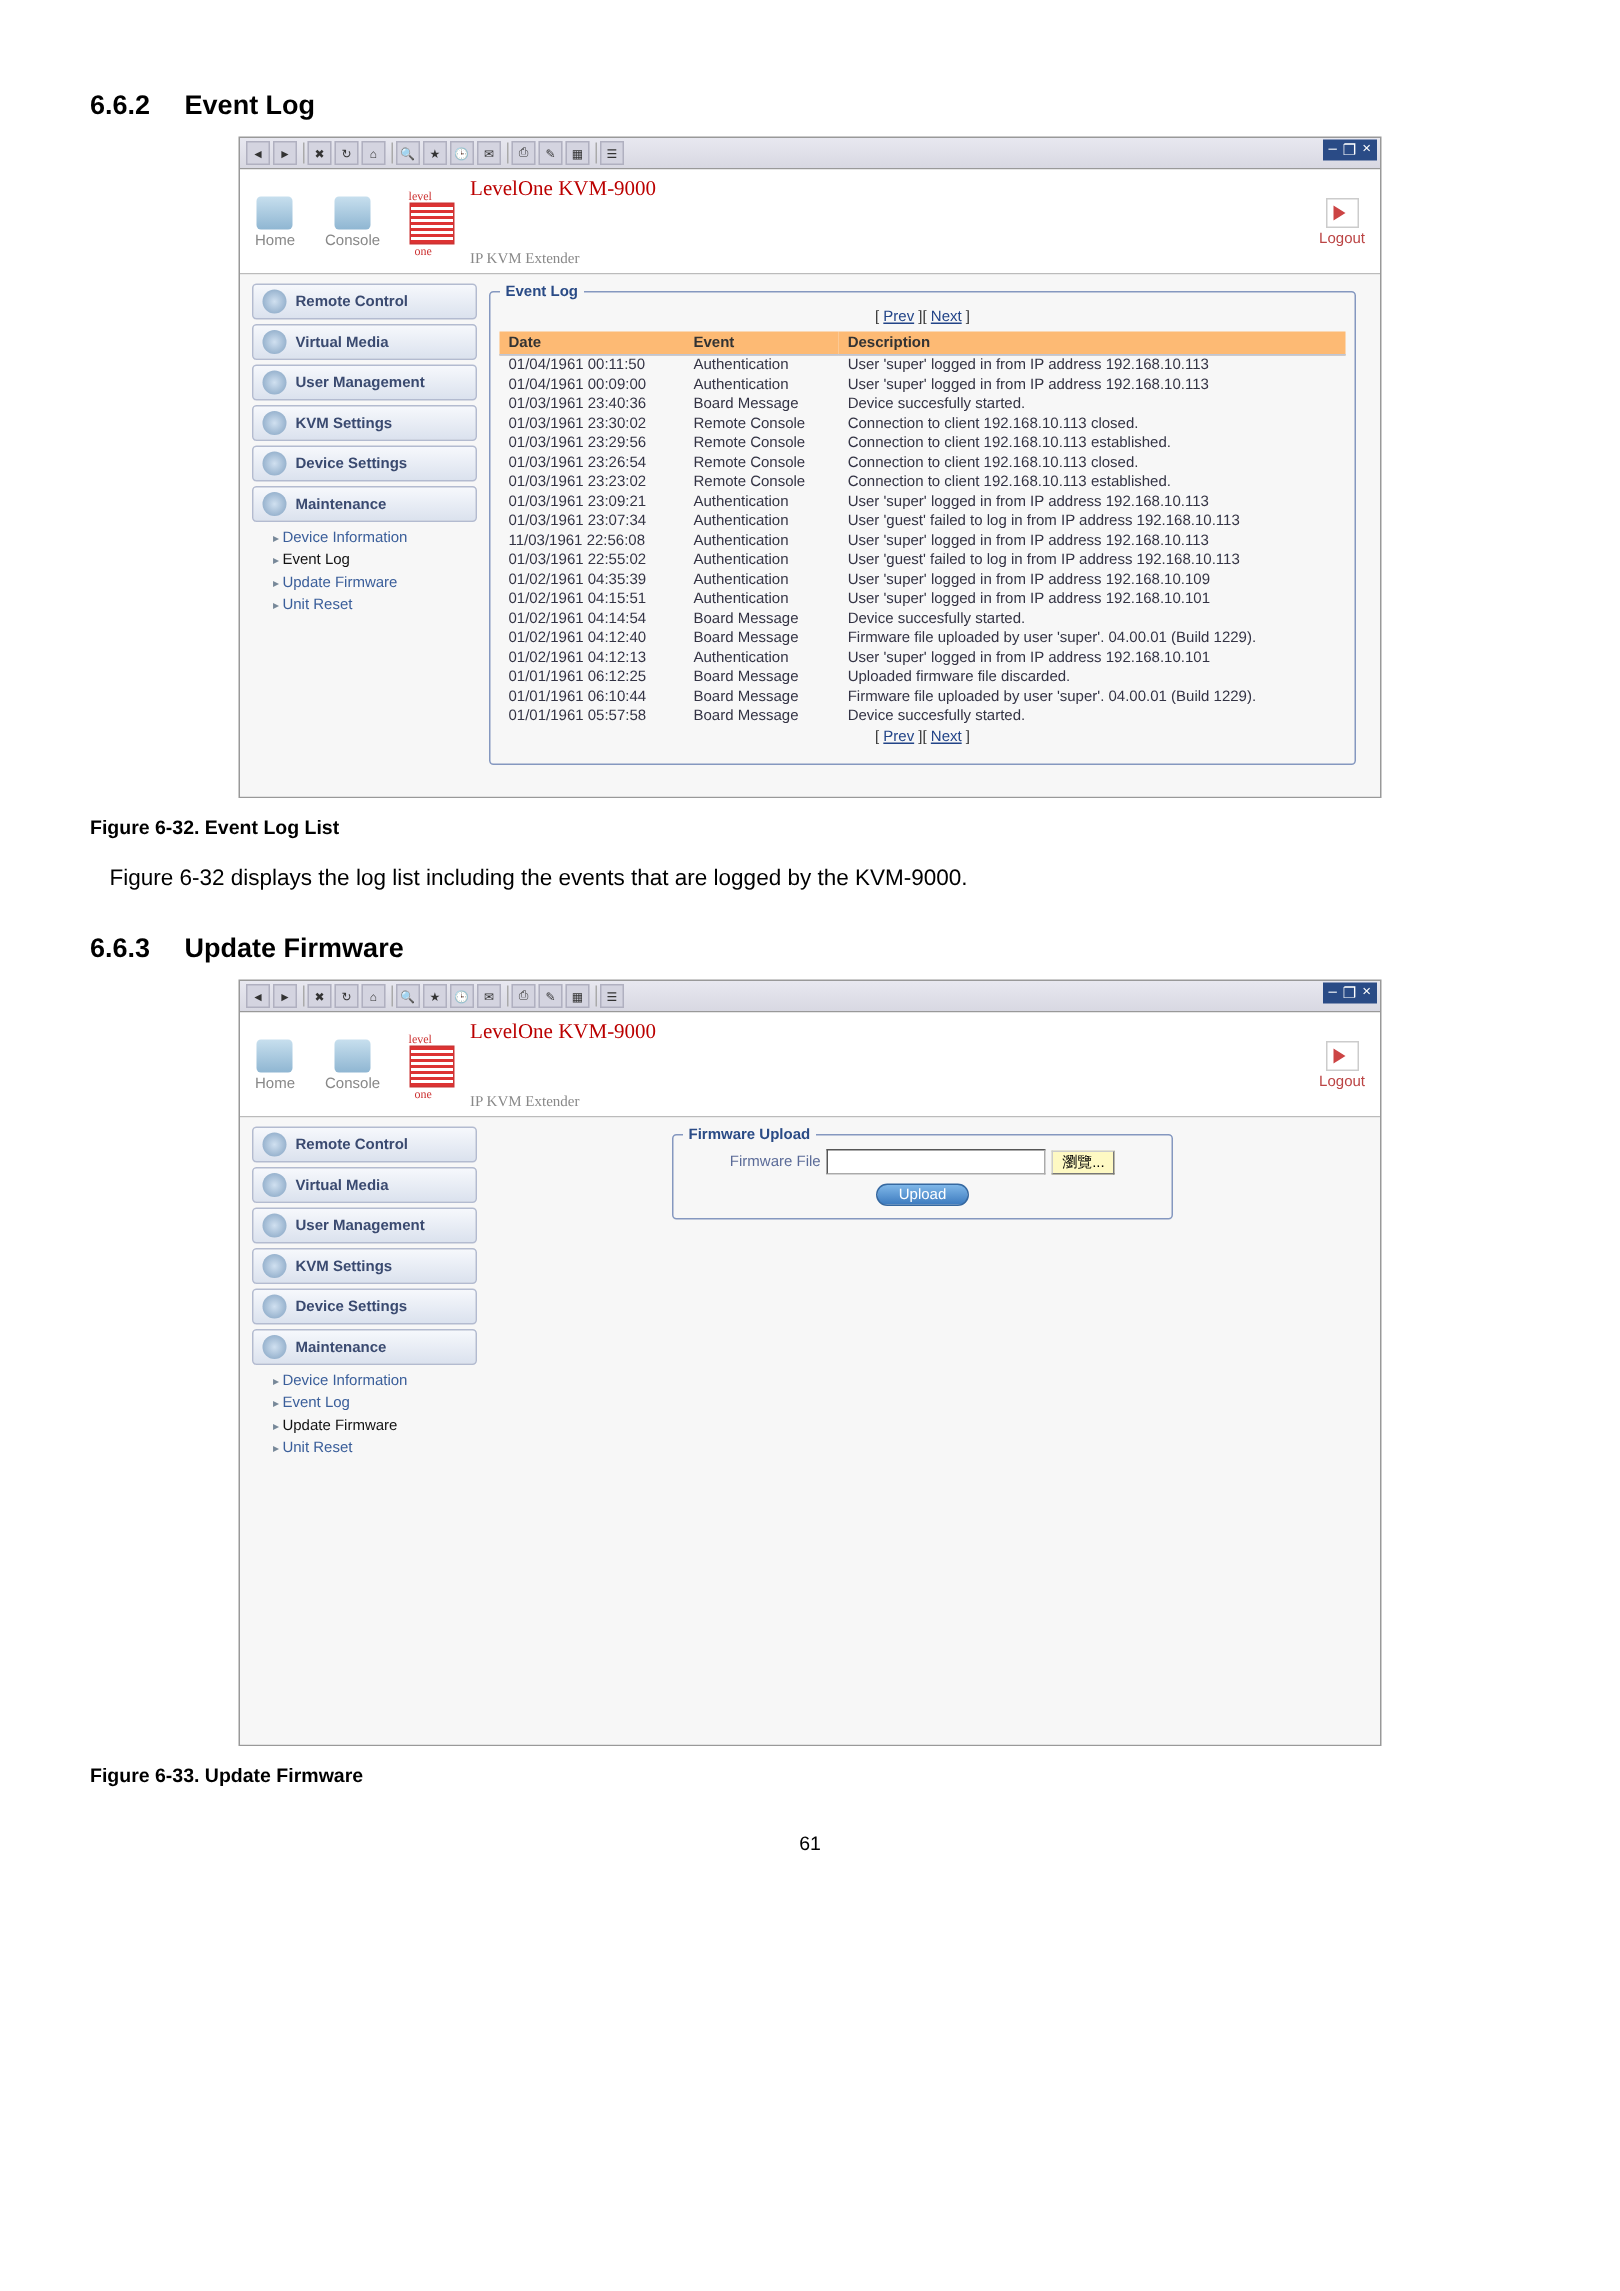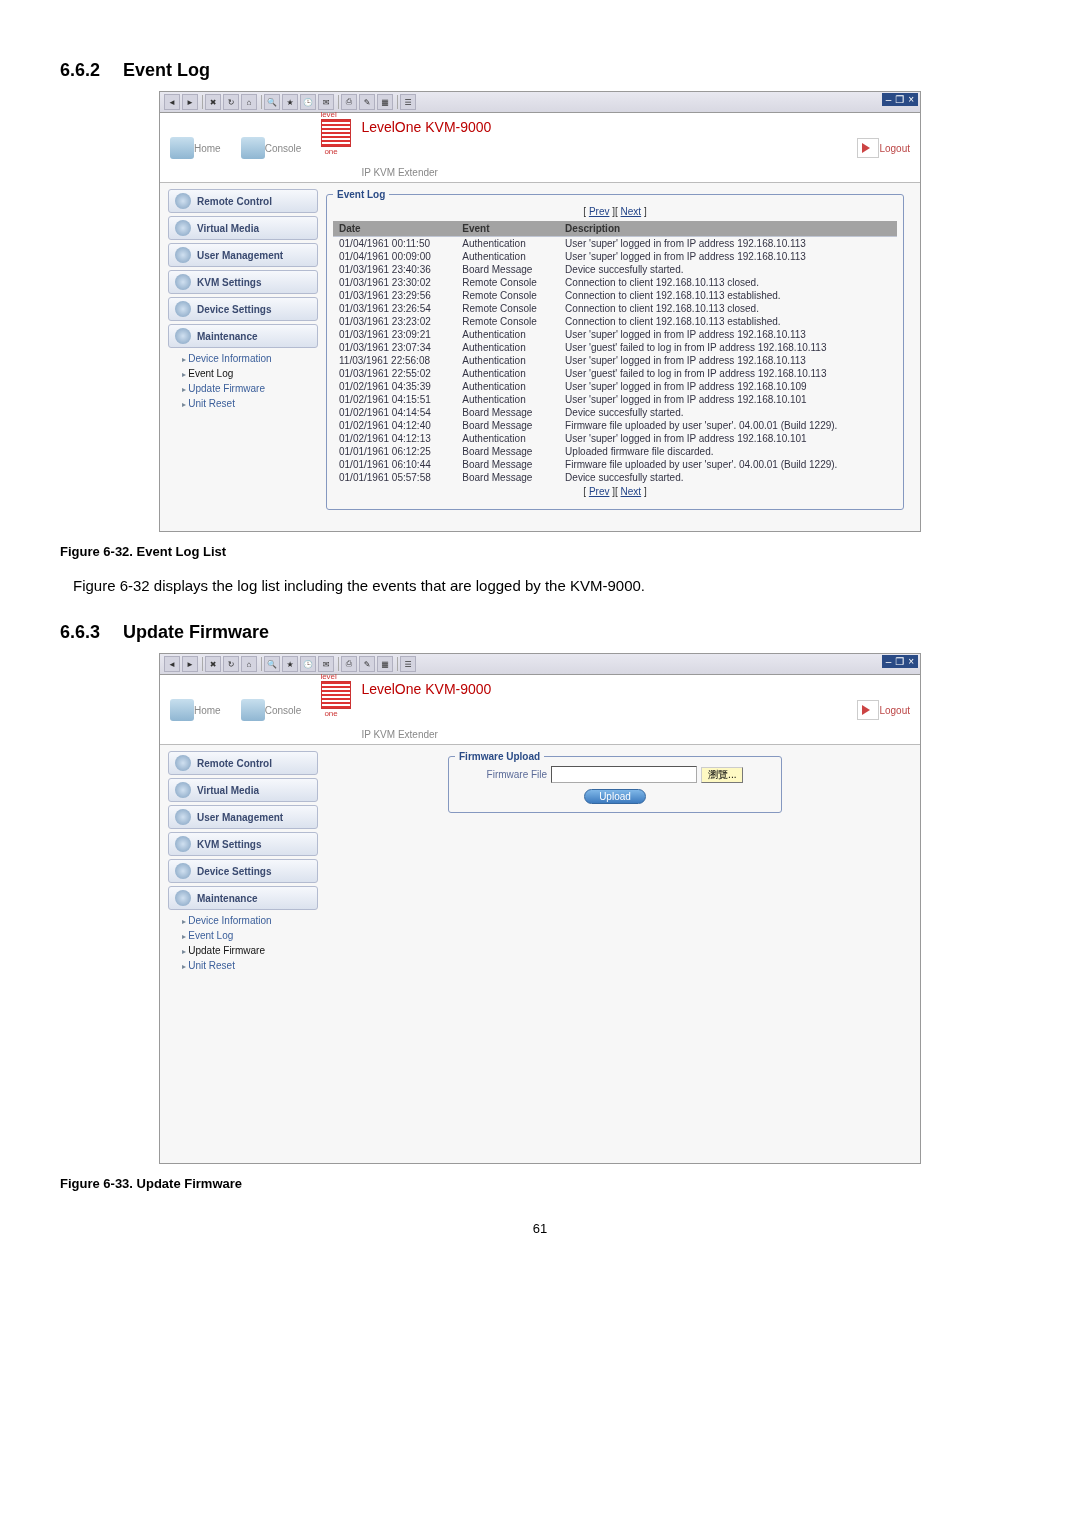--- a/index.html
+++ b/index.html
@@ -85,35 +85,37 @@
 
   .brandbar {
     display:flex;
     align-items:center;
     background:#fff;
     padding:6px 10px 4px 10px;
     border-bottom:1px solid #bbb;
   }
   .brandbar .home, .brandbar .console {
     display:flex;
-    flex-direction:row;
+    flex-direction:column;
     align-items:center;
     font-size:10px;
     color:#888;
     margin-right:20px;
   }
   .brandbar .ico {
     width:24px;height:22px;
     background: linear-gradient(#c7dfee,#8fb6d2);
     border-radius:3px;
     margin-bottom:2px;
   }
   .brand-center {
     flex:1;
     display:flex;
+    align-items:center;
+    font-family:Liberation Serif, serif;
   }
   .brand-logo {
     width:28px;height:26px;
     background: repeating-linear-gradient(0deg,#d33,#d33 2px,#fff 2px,#fff 4px);
     border:1px solid #c33;
     margin-right:10px;
     position:relative;
   }
   .brand-logo::before{
     content:'level';
@@ -134,21 +136,21 @@
     font-size:14px;
     font-weight:normal;
     letter-spacing:0;
   }
   .brand-text .subtitle {
     color:#888;
     font-size:10px;
     margin-top:32px;
   }
   .logout {
-    display:flex;flex-direction:row;align-items:center;
+    display:flex;flex-direction:column;align-items:center;
     font-size:10px;color:#b44;
   }
   .logout .ico2 {
     width:20px;height:18px;
     background:#fff;
     border:1px solid #ccc;
     position:relative;
     margin-bottom:2px;
   }
   .logout .ico2::after{
@@ -231,21 +233,21 @@
   .prevnext a { color:#224488; text-decoration:underline; cursor:pointer; }
   table.log {
     border-collapse:collapse;
     width:100%;
     font-size:10px;
   }
   table.log th {
     text-align:left;
     font-weight:bold;
     padding:2px 6px;
-    background:#a3a3a3;
+    background:#fdba74;
     border-bottom:1px solid #c0c6d4;
   }
   table.log td {
     padding:1px 6px;
     vertical-align:top;
     color:#334;
     white-space:nowrap;
   }
 
   .firmware-row {

